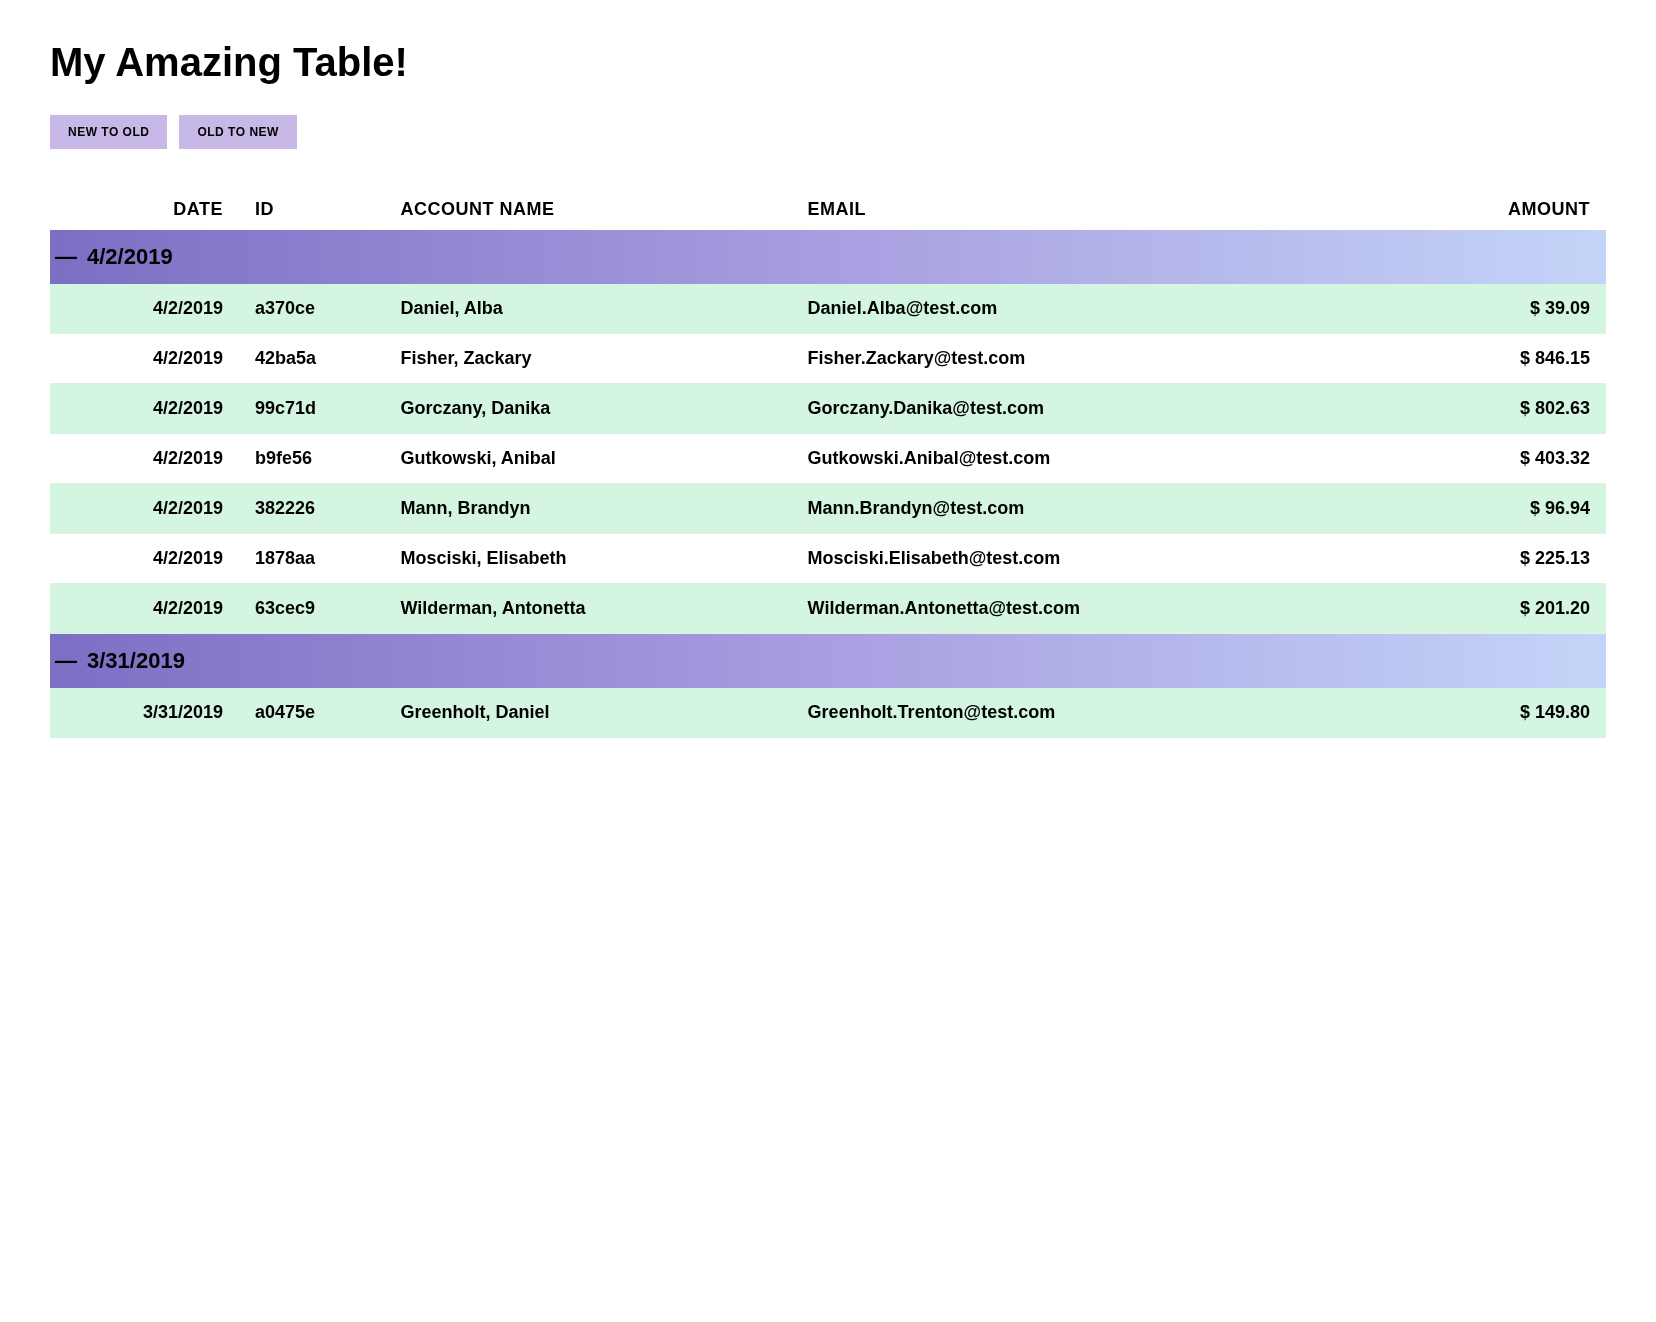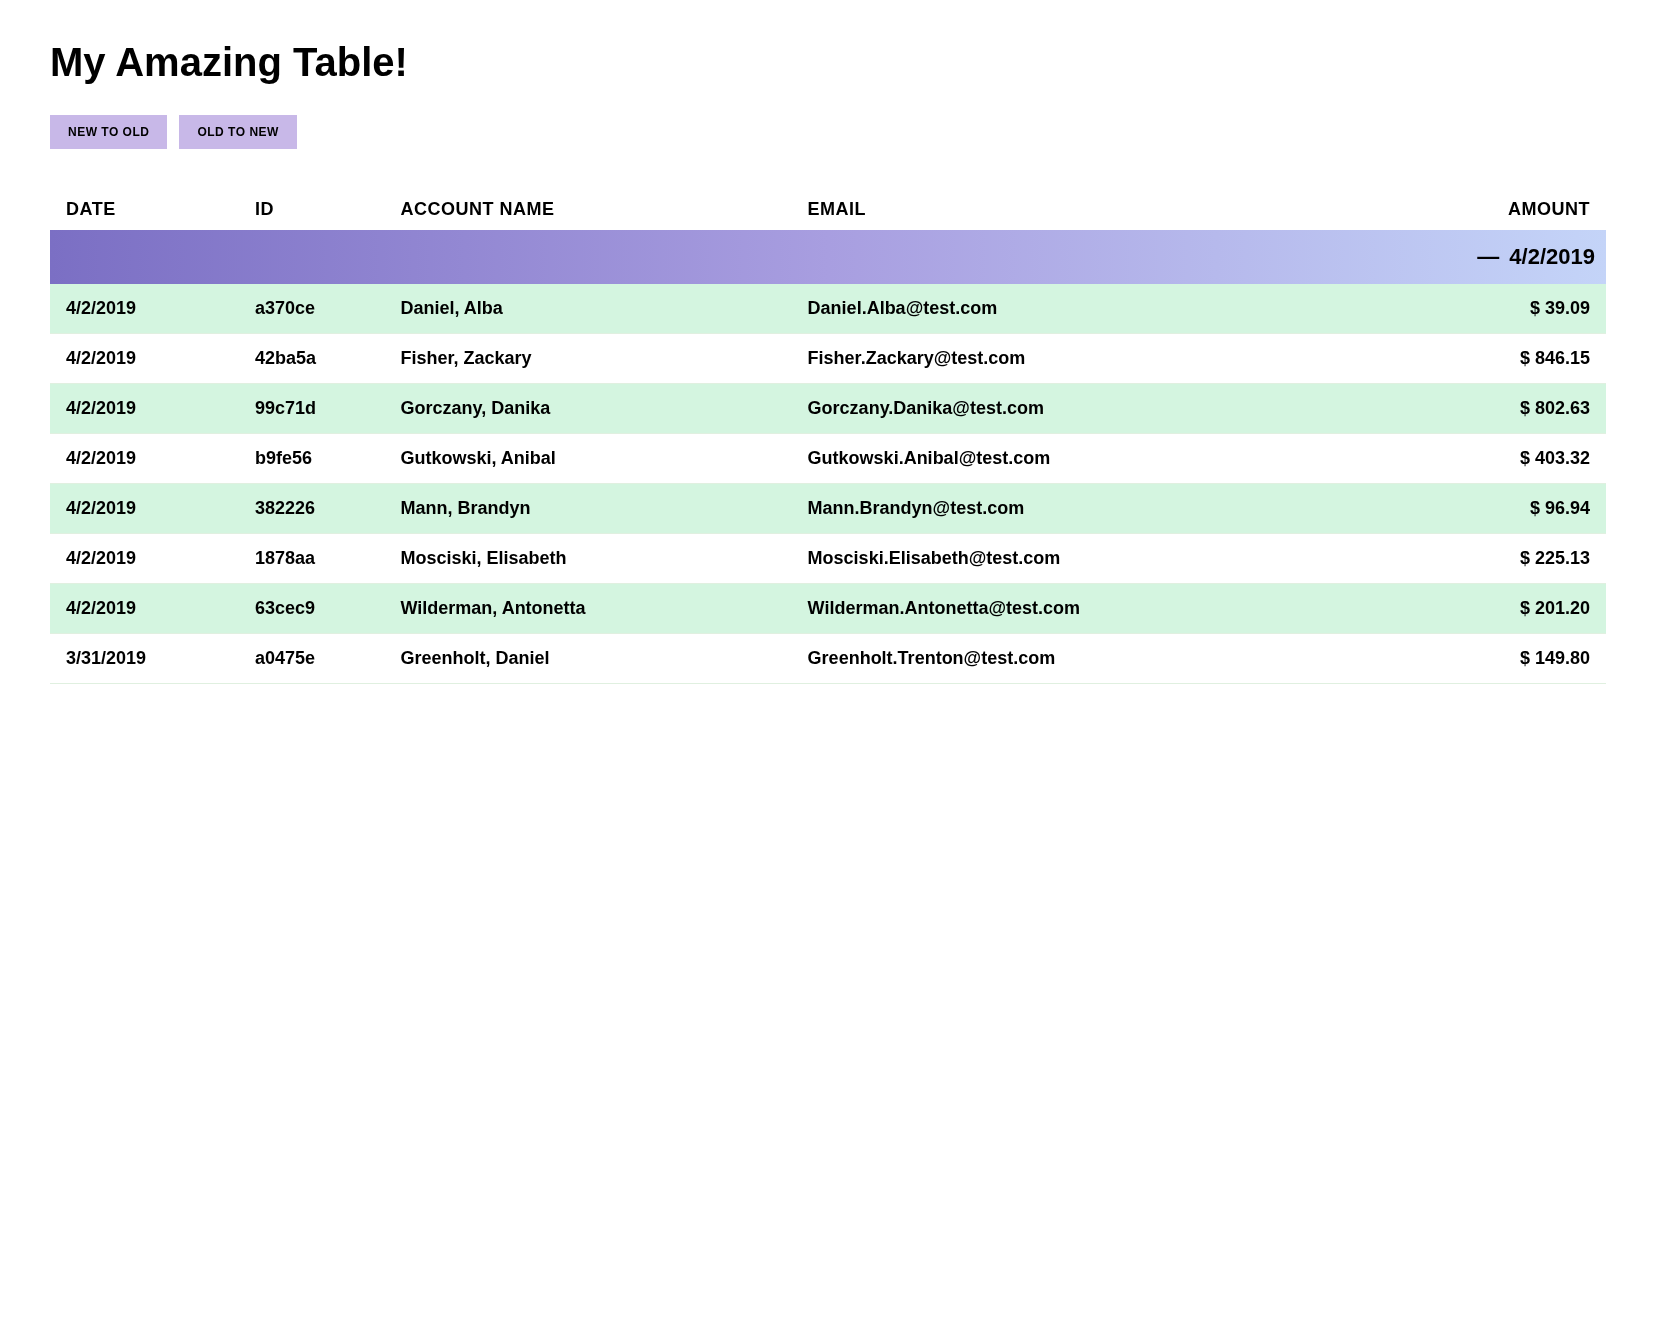--- a/index.html
+++ b/index.html
@@ -41,24 +41,23 @@
     thead th {
       text-align: left;
       font-size: 18px;
       font-weight: 900;
       padding: 10px 16px 10px 16px;
       letter-spacing: 0.5px;
     }
 
     .group-header-row td {
       background: linear-gradient(to right, #7b6fc4, #a89ee0, #c4d4f8);
-      padding: 14px 11px;
+      padding: 14px 5px;
       font-size: 22px;
       font-weight: 900;
-      text-align: right;
     }
 
     .group-header-row td .dash {
       display: inline-block;
       width: 20px;
       margin-right: 12px;
       font-weight: 900;
       font-size: 22px;
     }
 
@@ -70,21 +69,21 @@
     }
 
     .data-row:nth-child(odd) {
       background: #ffffff;
     }
 
     .data-row:nth-child(even) {
       background: #d4f5e0;
     }
 
-    .col-date { width: 130px; }
+    .col-date { width: 130px; text-align: right; }
     .col-id { width: 100px; }
     .col-name { width: 280px; }
     .col-email { width: 420px; }
     .col-amount { width: 140px; text-align: right; }
 
     thead th.col-amount { text-align: right; }
     .data-row td.col-amount { text-align: right; }
   </style>
 </head>
 <body>
@@ -152,20 +151,23 @@
         <td class="col-email">Mosciski.Elisabeth@test.com</td>
         <td class="col-amount">$ 225.13</td>
       </tr>
       <tr class="data-row">
         <td class="col-date">4/2/2019</td>
         <td class="col-id">63cec9</td>
         <td class="col-name">Wilderman, Antonetta</td>
         <td class="col-email">Wilderman.Antonetta@test.com</td>
         <td class="col-amount">$ 201.20</td>
       </tr>
+      <tr class="group-header-row">
+        <td colspan="5"><span class="dash">—</span><strong>3/31/2019</strong></td>
+      </tr>
       <tr class="data-row">
         <td class="col-date">3/31/2019</td>
         <td class="col-id">a0475e</td>
         <td class="col-name">Greenholt, Daniel</td>
         <td class="col-email">Greenholt.Trenton@test.com</td>
         <td class="col-amount">$ 149.80</td>
       </tr>
     </tbody>
 </table>
 

